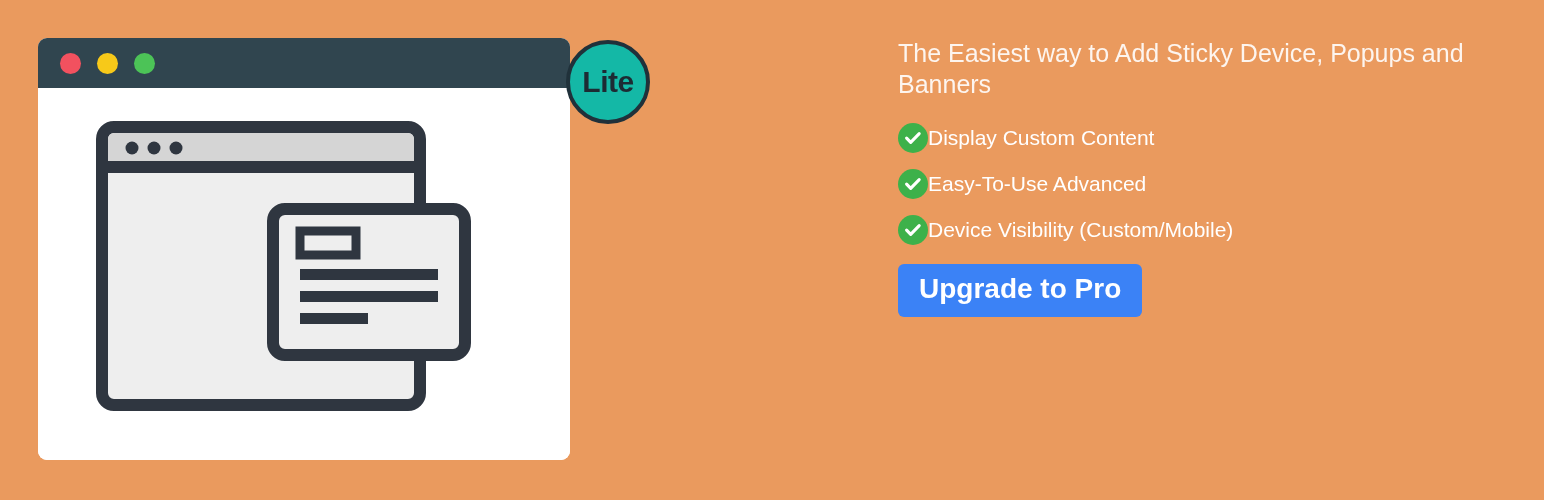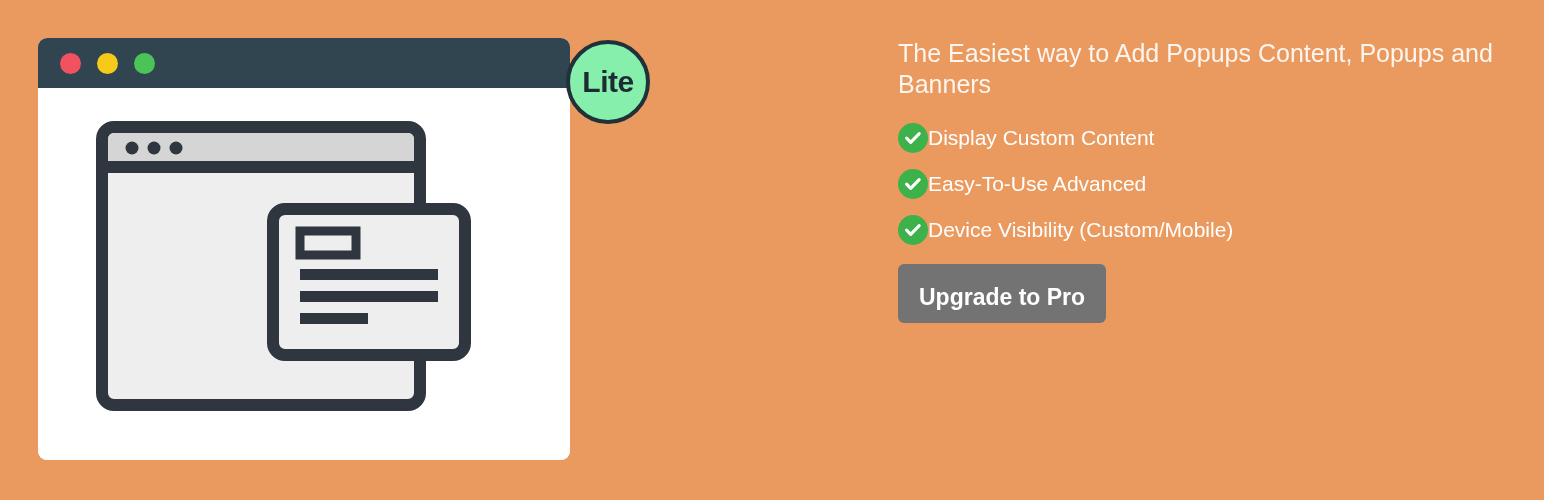--- a/index.html
+++ b/index.html
@@ -69,21 +69,21 @@
   }
 
   
   .lite-badge {
     position: absolute;
     left: 528px;
     top: 2px;
     width: 84px;
     height: 84px;
     border-radius: 50%;
-    background: #86efac;
+    background: #14b8a6;
     border: 4px solid #20313a;
     display: flex;
     align-items: center;
     justify-content: center;
     z-index: 5;
   }
   .lite-badge-text {
     font-size: 30px;
     font-weight: bold;
     color: #1d2b33;
@@ -140,25 +140,25 @@
   .feature-label {
     font-size: 21px;
     color: #ffffff;
     line-height: 1;
     white-space: nowrap;
   }
 
   .cta {
     display: inline-block;
     margin-top: 11px;
-    background: #737373;
+    background: #3b82f6;
     color: #ffffff;
-    font-size: 23px;
+    font-size: 28px;
     font-weight: bold;
-    padding: 22px 21px 14px;
+    padding: 11px 21px 14px;
     border-radius: 6px;
     border: none;
     cursor: pointer;
     font-family: "Liberation Sans", sans-serif;
     line-height: 1;
   }
 </style>
 </head>
 <body>
 
@@ -203,21 +203,21 @@
 
     <div class="lite-badge">
       <span class="lite-badge-text">Lite</span>
     </div>
 
   </div>
 
   <div class="content">
 
 
-    <p class="subhead">The Easiest way to Add Popups Content, Popups and Banners</p>
+    <p class="subhead">The Easiest way to Add Sticky Device, Popups and Banners</p>
 
     <ul class="features">
 
       <li class="feature">
         <span class="check-icon">
           <svg width="18" height="18" viewBox="0 0 18 18" xmlns="http://www.w3.org/2000/svg">
             <path d="M2.6 9.2 L6.7 13.3 L15.2 4.6" fill="none" stroke="#ffffff" stroke-width="3.1" stroke-linecap="round" stroke-linejoin="round"></path>
           </svg>
         </span>
         <span class="feature-label">Display Custom Content</span>

